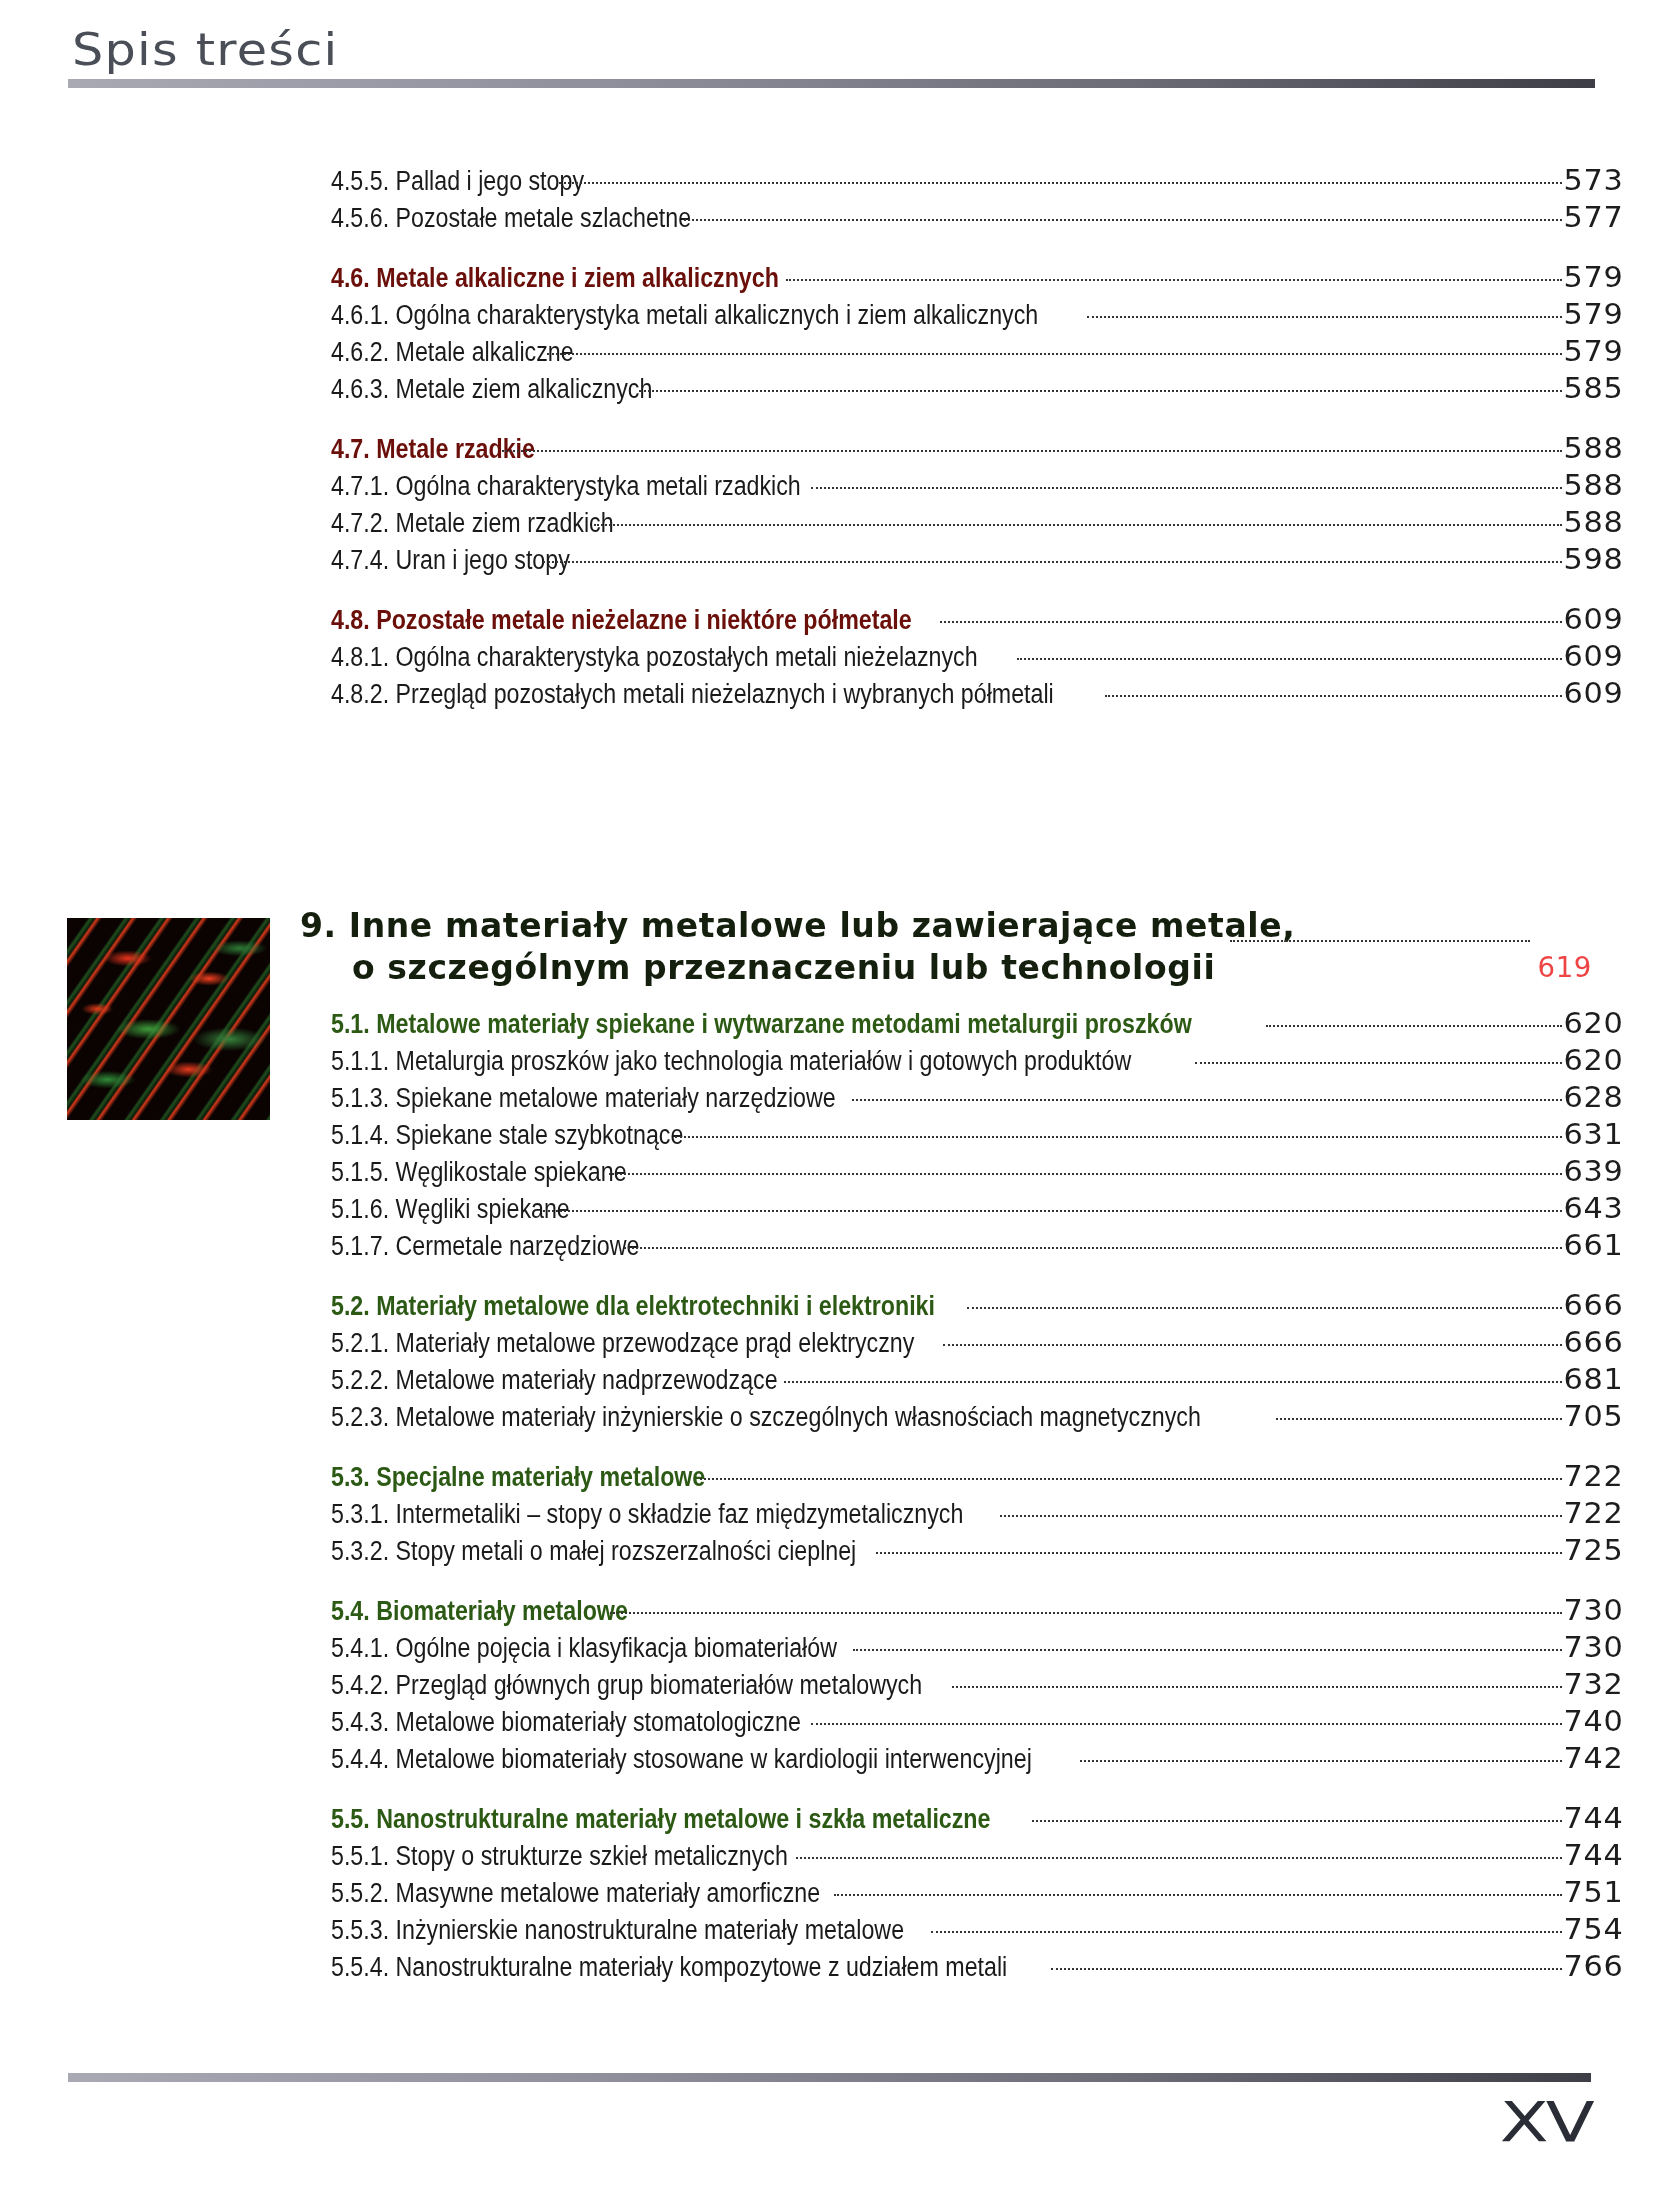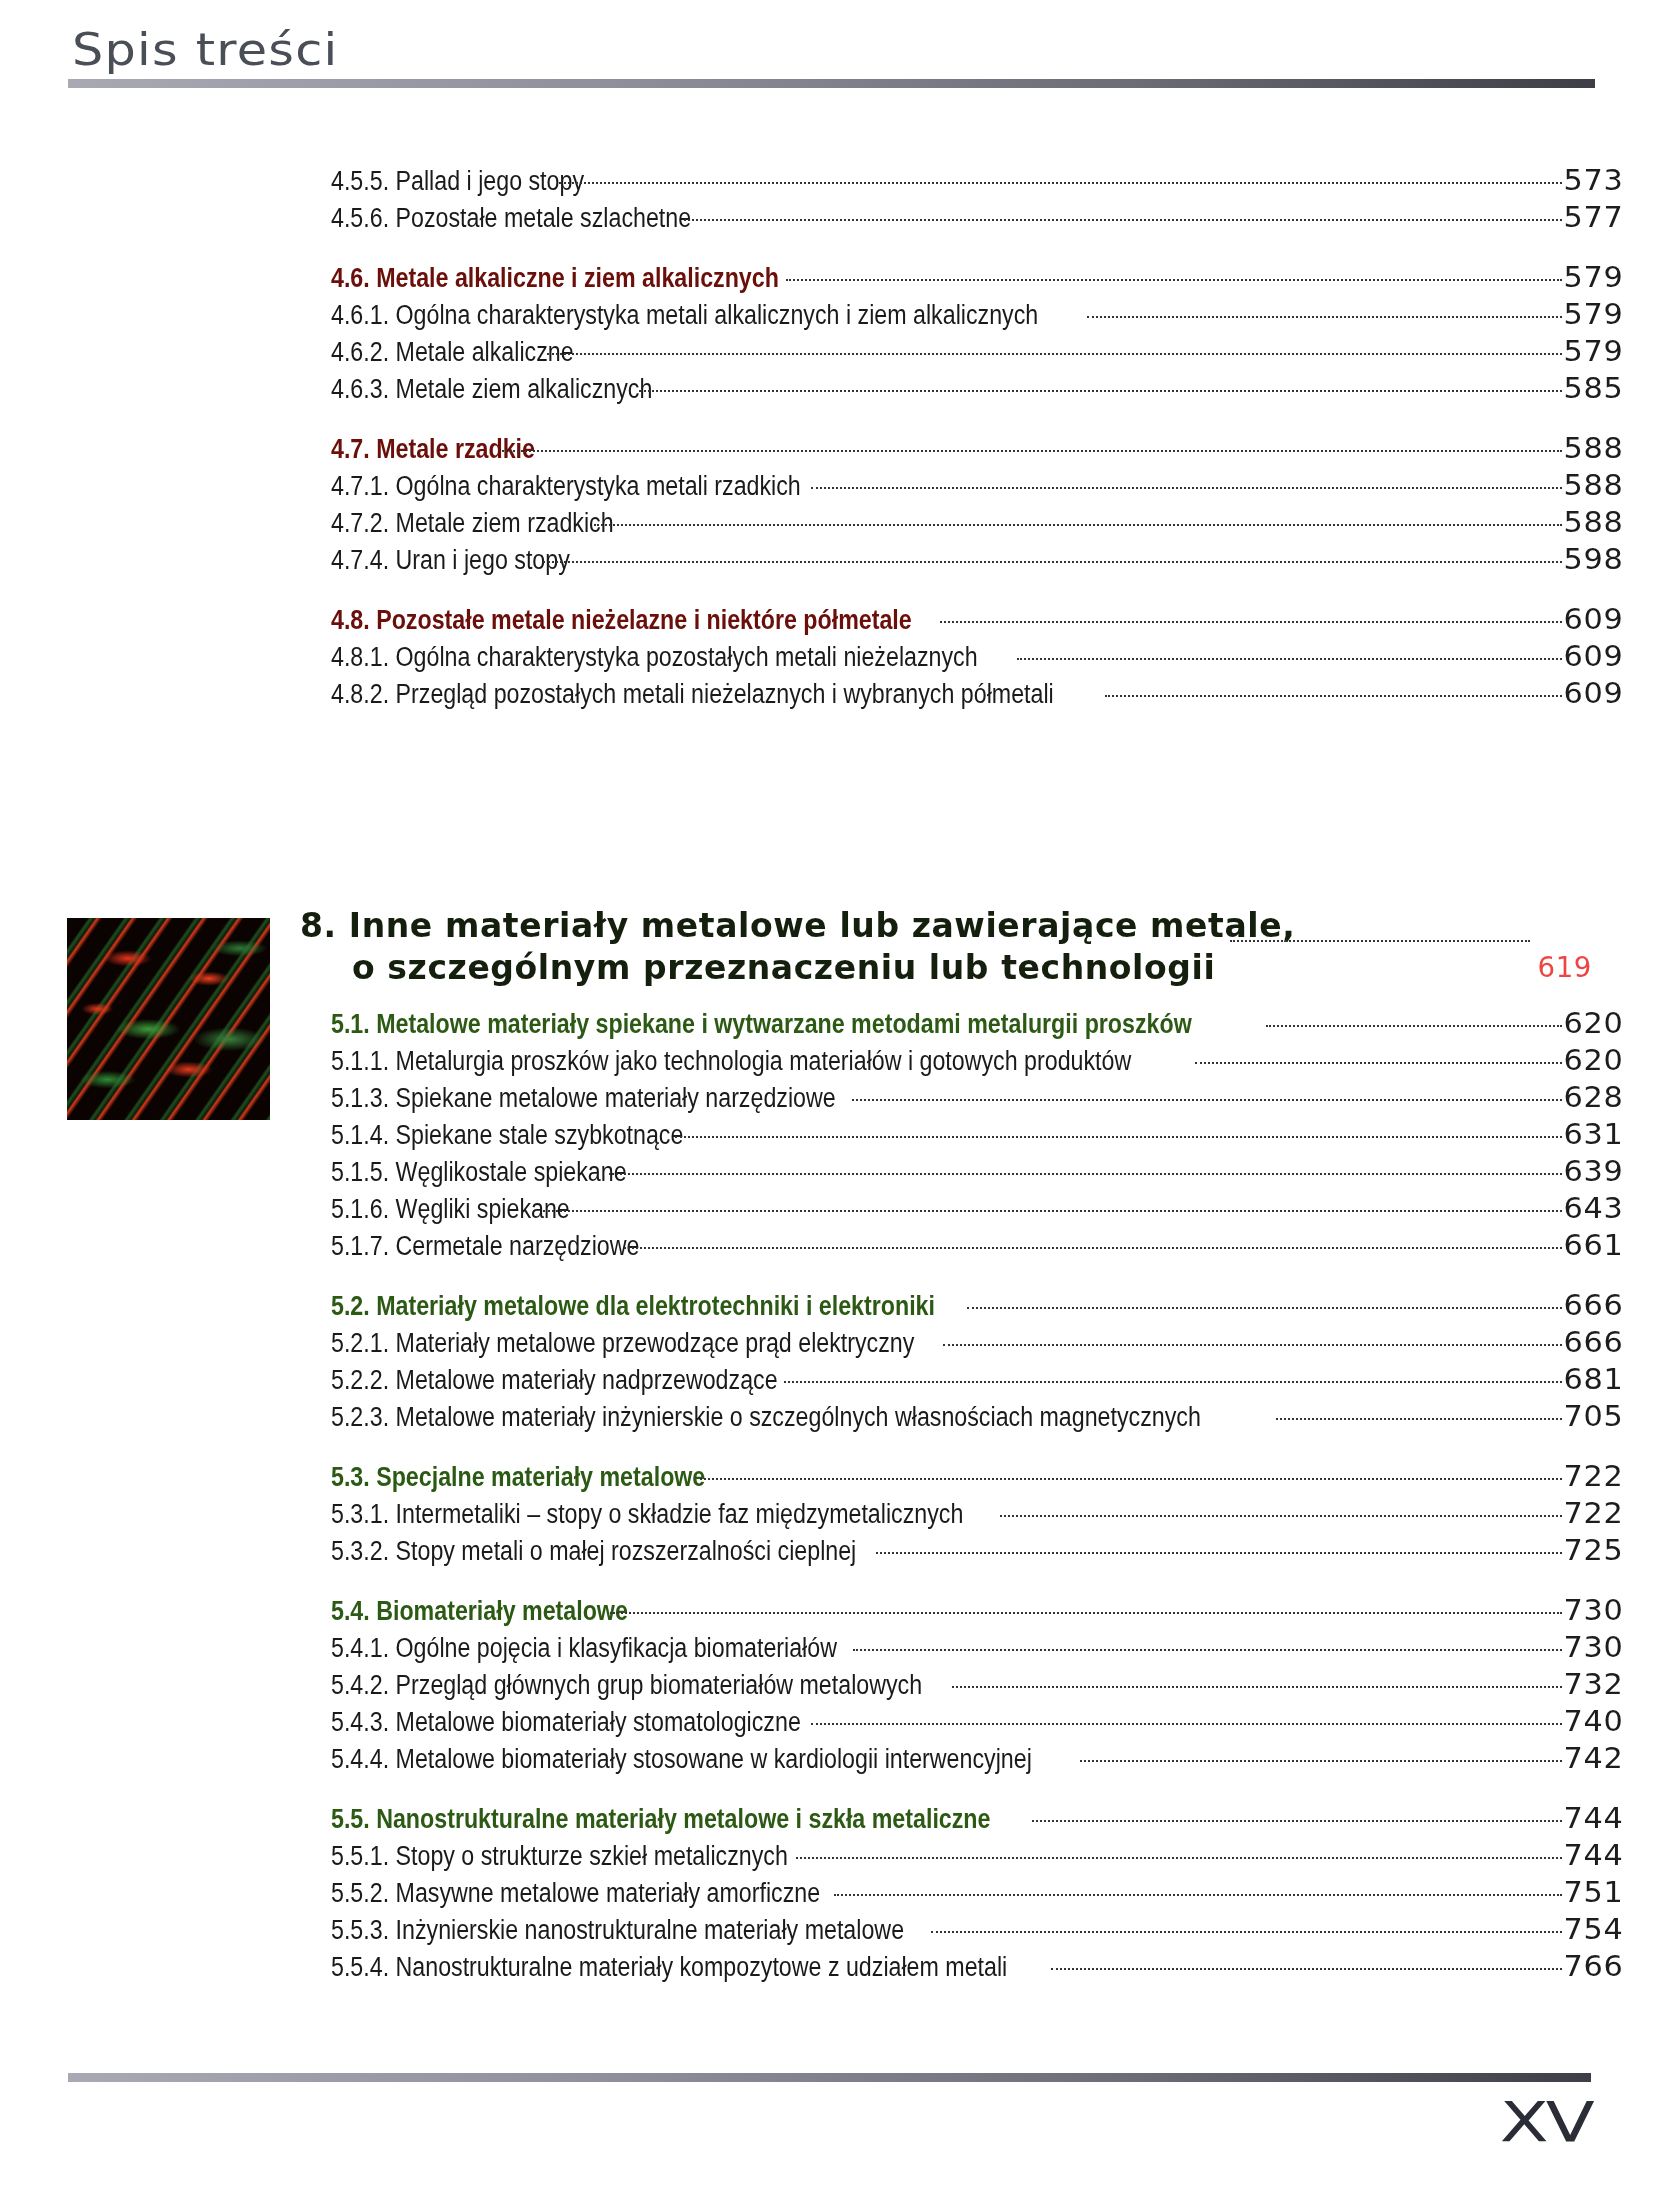--- a/index.html
+++ b/index.html
@@ -219,21 +219,21 @@
       <div class="toc-line">
         <span class="label">4.8.2. Przegląd pozostałych metali nieżelaznych i wybranych półmetali</span>
         <span class="leader"></span>
         <span class="page">609</span>
       </div>
     </div>
   </div>
 
 <div class="chapter-image"></div>
 <div class="chapter-heading">
-  <div class="line1">8. Inne materiały metalowe lub zawierające metale,</div>
+  <div class="line1">9. Inne materiały metalowe lub zawierające metale,</div>
   <div class="line2">
     <span>o szczególnym przeznaczeniu lub technologii</span>
     <span class="leader"></span>
     <span class="page">619</span>
   </div>
 </div>
 <div class="toc" id="toc2" style="top:1005px;">
     <div class="group">
       <div class="toc-line sec5">
         <span class="label">5.1. Metalowe materiały spiekane i wytwarzane metodami metalurgii proszków</span>

